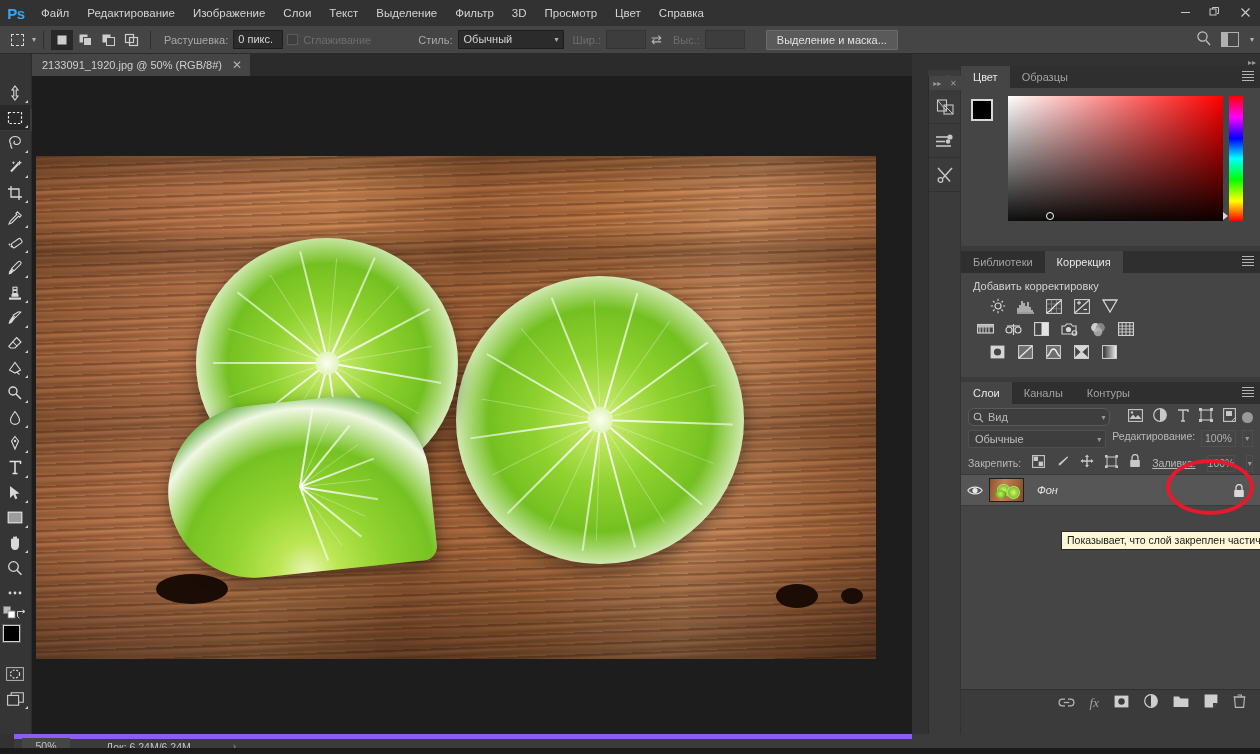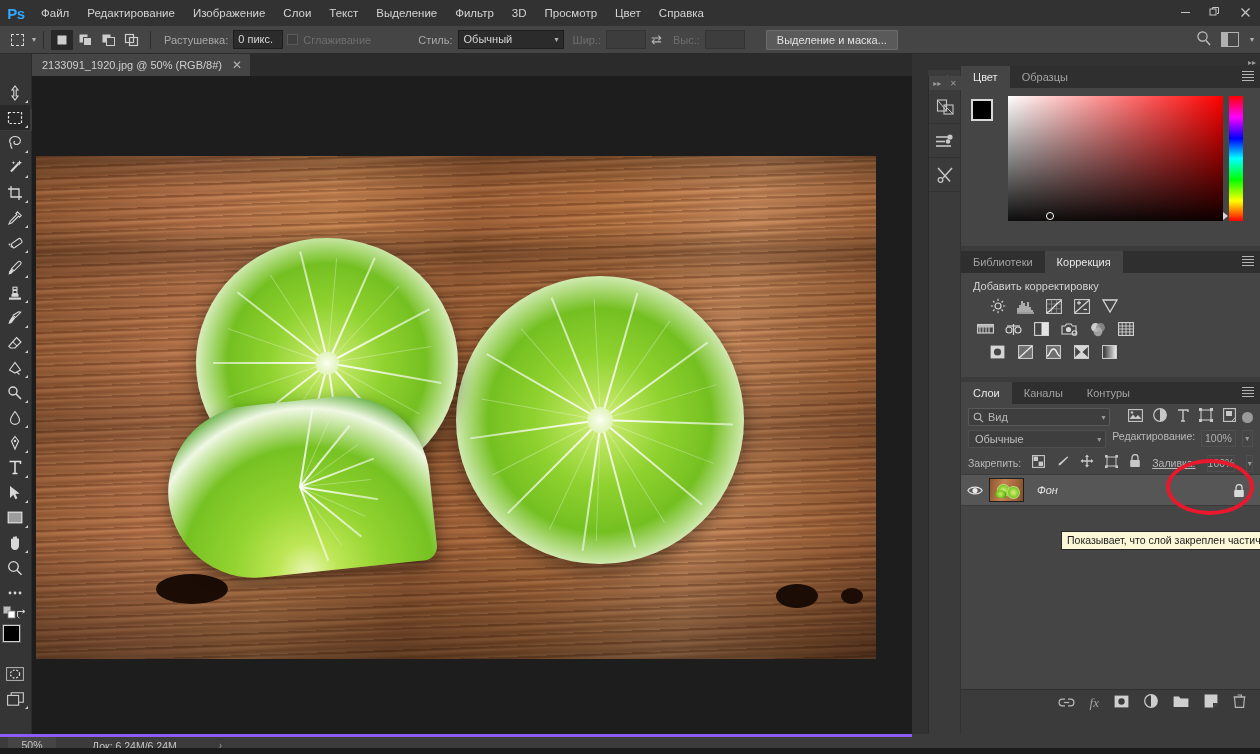--- a/index.html
+++ b/index.html
@@ -247,21 +247,21 @@
     width: 17px; height: 16px; display: flex; align-items: center; justify-content: center;
   }
 
   
   .layerspanel { position: relative; }
   .lp-search {
     display: flex; align-items: center; height: 26px; padding: 0 7px; gap: 6px;
   }
   .lp-filter {
     width: 148px; height: 18px; background: #3e3e3e; border: 1px solid #595959;
-    display: flex; align-items: center; padding: 0 4px; position: relative; border-radius: 1px;
+    display: flex; align-items: center; padding: 0 4px; position: relative; border-radius: 6px;
   }
   .lp-filter span.lbl { color: #b8b8b8; font-size: 11px; margin-left: 4px; }
   .lp-filter span.cv { position: absolute; right: 4px; color: #9a9a9a; font-size: 8px; }
   .lp-kinds { display: flex; gap: 10px; margin-left: 12px; align-items: center; }
   .lp-toggle {
     margin-left: auto; width: 11px; height: 11px; border-radius: 50%; background: #9a9a9a;
   }
   .lp-blend {
     display: flex; height: 22px; padding: 0 7px; gap: 6px;
   }
@@ -307,23 +307,23 @@
   }
   .lp-bottom {
     position: absolute; left: 0; right: 0; bottom: 0; height: 26px;
     background: #3b3b3b; border-top: 1px solid #2e2e2e;
     display: flex; align-items: center; justify-content: flex-end; gap: 15px;
     padding-right: 14px;
   }
 
   
   .statusbar {
-    position: absolute; left: 0; bottom: 0; width: 912px; height: 20px;
+    position: absolute; left: 14px; bottom: 0; width: 912px; height: 20px;
     background: #3b3b3b; display: flex; align-items: center;
-    border-top: 3px solid #8b5cf6;
+    border-top: 5px solid #8b5cf6;
   }
   .sb-zoom {
     width: 48px; text-align: center; color: #c4c4c4; font-size: 10.5px;
     background: #454545; height: 17px; line-height: 17px; margin-left: 8px;
   }
   .sb-doc { color: #c4c4c4; font-size: 10.5px; margin-left: 36px; }
   .sb-arrow { color: #9a9a9a; font-size: 10px; margin-left: 42px; }
   .statusbar-fill {
     position: absolute; left: 912px; bottom: 0; width: 348px; height: 20px;
     background: #3b3b3b;

